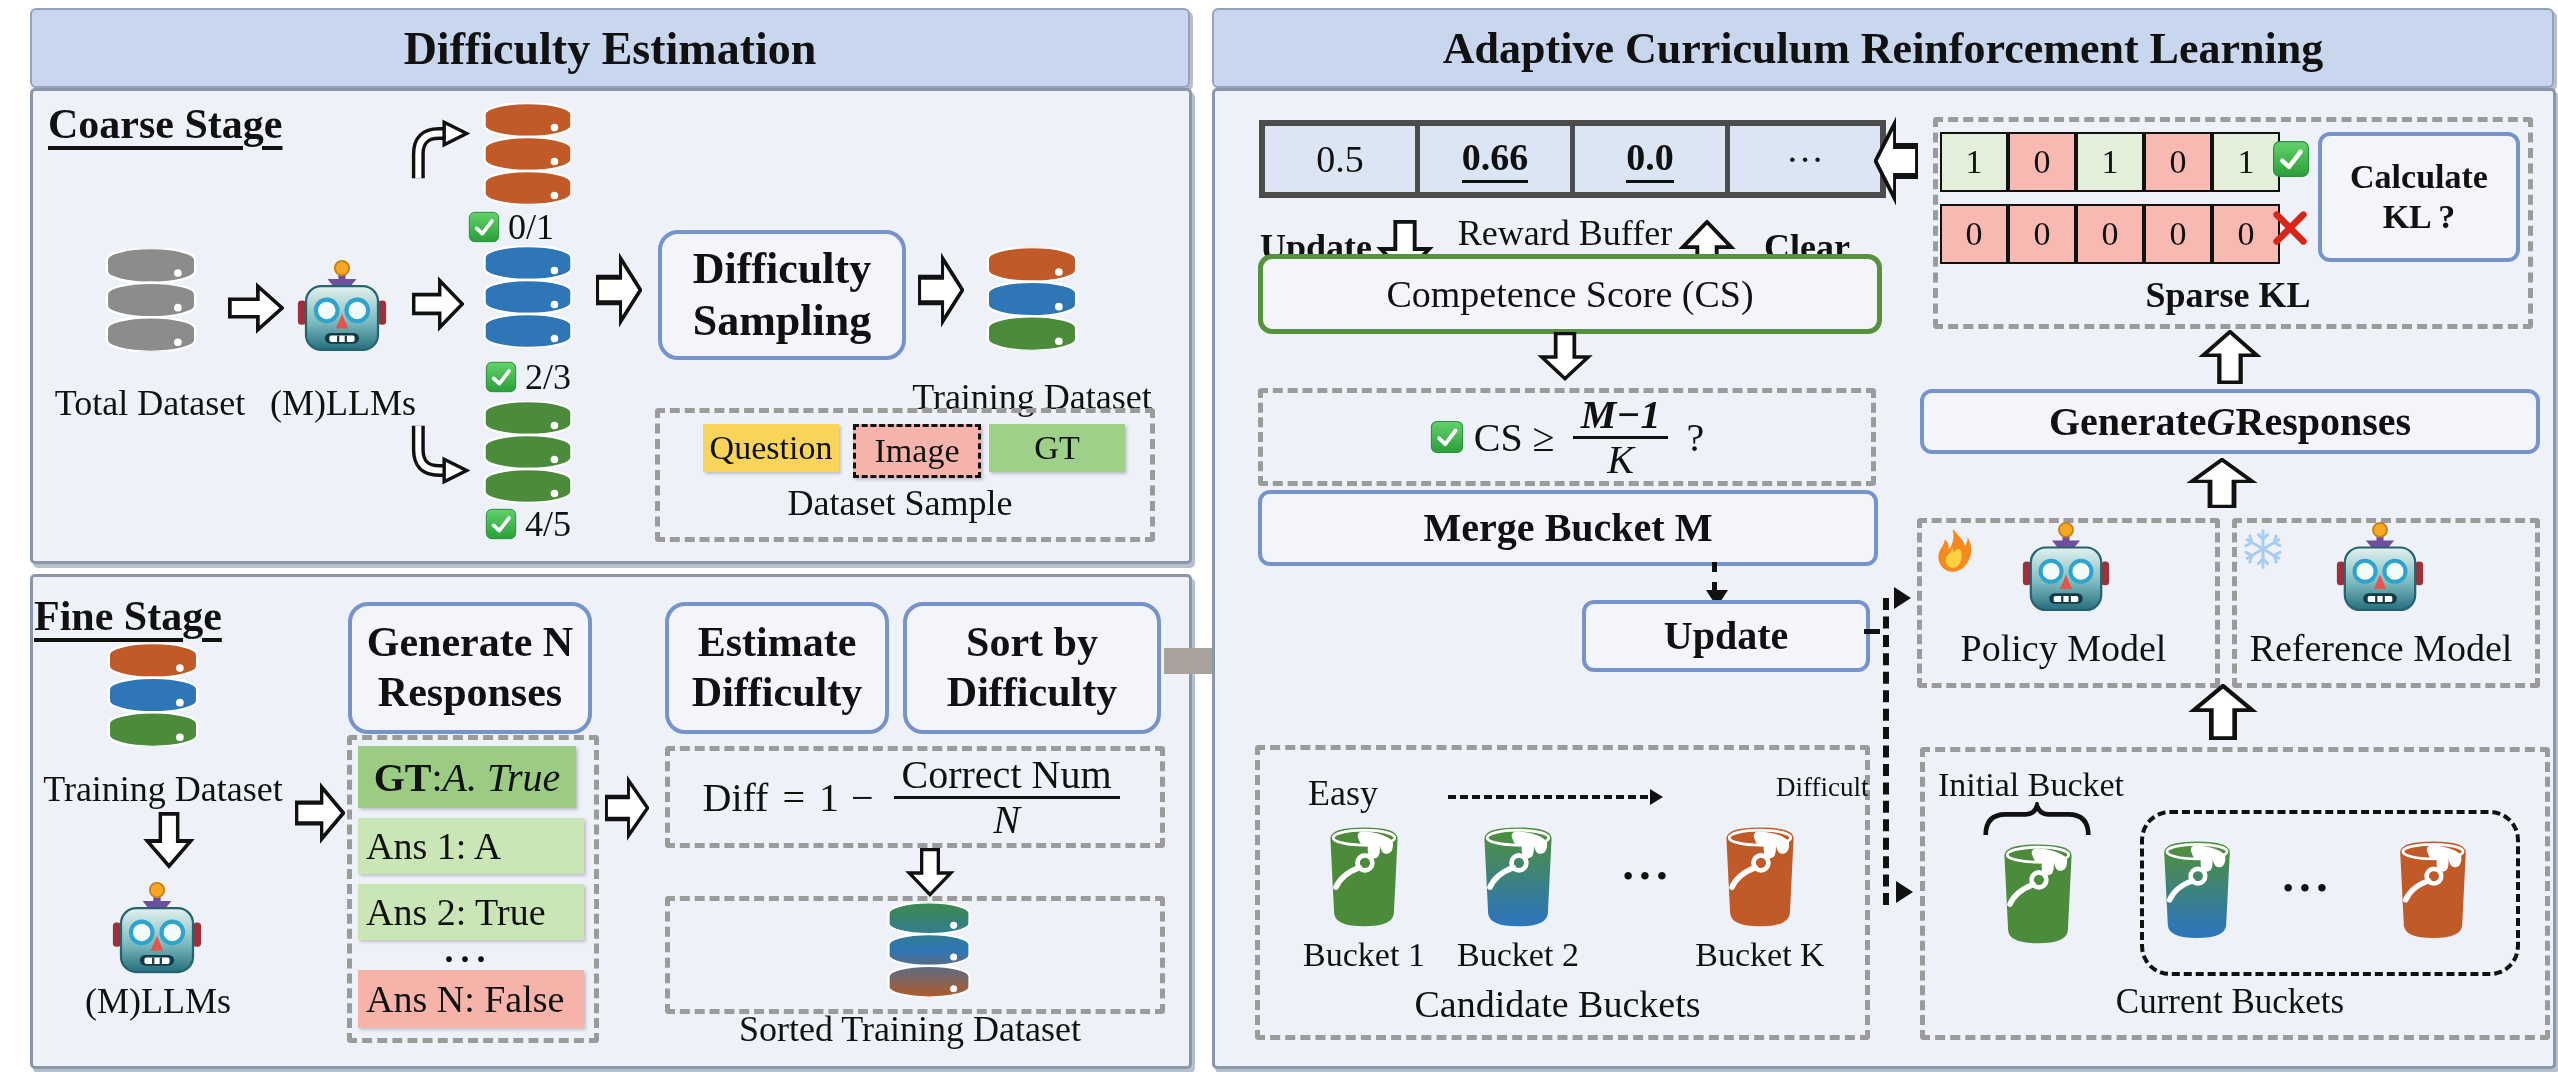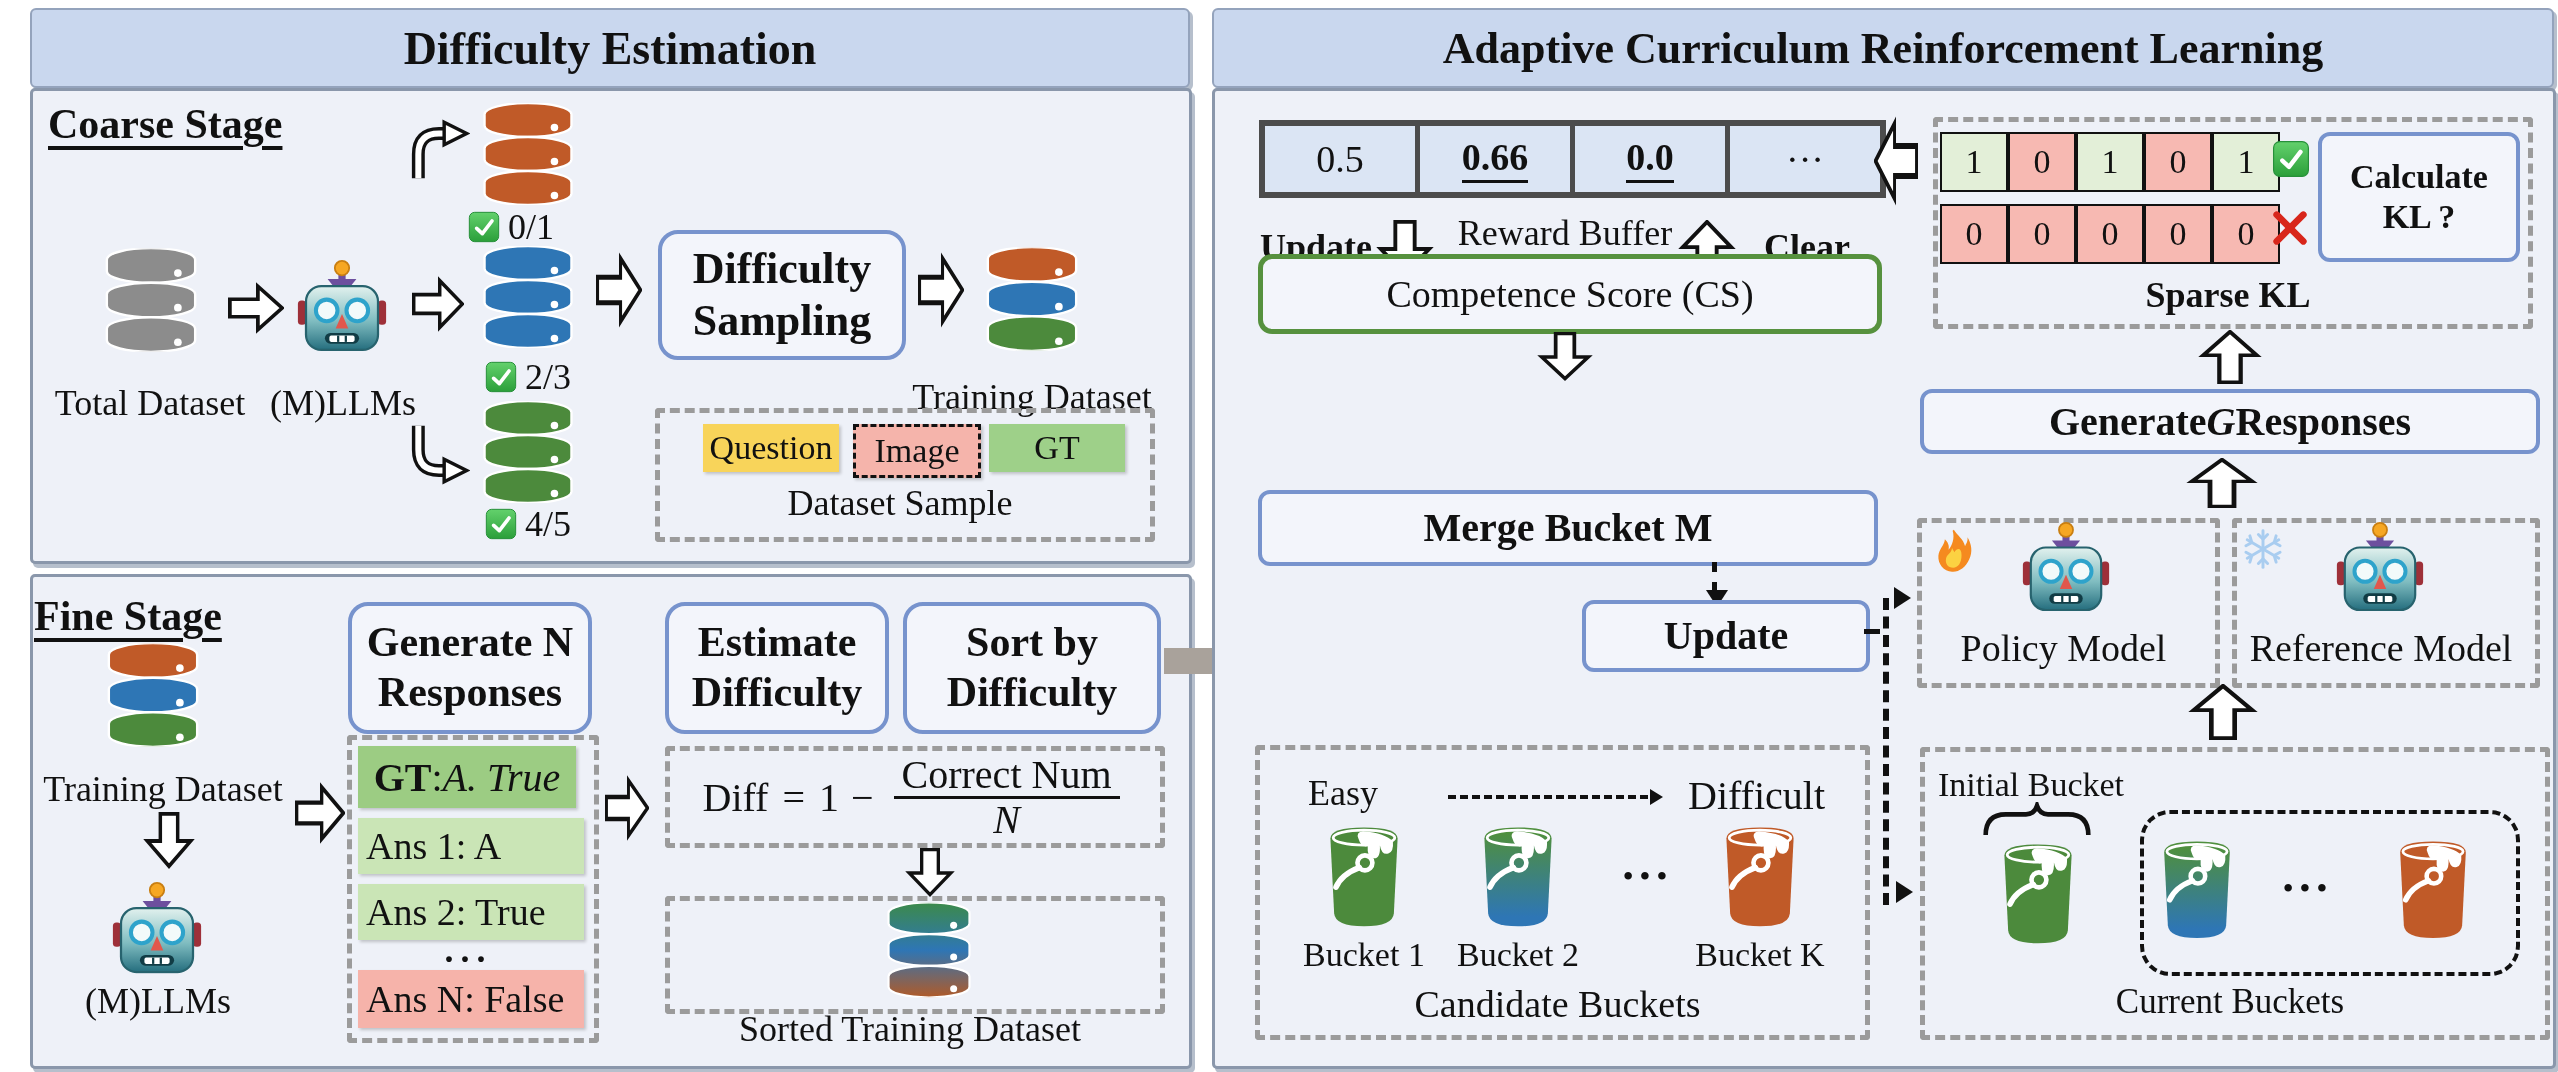--- a/index.html
+++ b/index.html
@@ -332,20 +332,32 @@
     </svg>
   <div class="abs" style="left:1764px;top:226px;font-size:36px;font-weight:bold">Clear</div>
 
   <div class="abs" style="left:1258px;top:254px;width:614px;height:70px;border:5px solid #56913e;border-radius:14px;background:#f3f5fb;display:flex;align-items:center;justify-content:center;font-size:38px;top:254px">
     <span>Competence Score (CS)</span>
   </div>
   <svg class="abs" style="left:1537px;top:332px;width:56px;height:50px" viewBox="0 0 60 60" preserveAspectRatio="none">
       <polygon class="blk" points="20,2 20,30 5,30 30,56 55,30 40,30 40,2"></polygon>
     </svg>
 
+  <div class="abs dash-gray" style="left:1258px;top:388px;width:608px;height:88px;display:flex;align-items:center;justify-content:center;font-size:40px;gap:10px">
+    <svg style="width:34px;height:34px" viewBox="0 0 96 96">
+        <use href="#sym-check"></use>
+      </svg>
+    <span>CS</span>
+    <span>≥</span>
+    <span class="frac">
+      <b class="num" style="font-style:italic">M−1</b>
+      <i>K</i>
+    </span>
+    <span>?</span>
+  </div>
 
   <div class="abs box-blue rad12" style="left:1258px;top:490px;width:612px;height:68px;font-size:40px">
     <span>Merge Bucket M</span>
   </div>
   <div class="abs vdash-thin" style="left:1712px;top:562px;height:30px"></div>
   <div class="abs tri-d" style="left:1706px;top:590px"></div>
 
   <div class="abs box-blue rad12" style="left:1582px;top:600px;width:280px;height:64px;font-size:40px">
     <span>Update</span>
   </div>
@@ -434,21 +446,21 @@
   <div class="abs cap" style="left:2232px;top:626px;width:298px;font-size:38px">Reference Model</div>
 
   <svg class="abs" style="left:2188px;top:684px;width:70px;height:56px" viewBox="0 0 60 60" preserveAspectRatio="none">
       <polygon class="blk" points="20,58 20,28 5,28 30,2 55,28 40,28 40,58"></polygon>
     </svg>
 
   <div class="abs dash-gray" style="left:1255px;top:745px;width:605px;height:285px"></div>
   <div class="abs" style="left:1308px;top:772px;font-size:36px">Easy</div>
   <div class="abs hdashline" style="left:1448px;top:795px;width:200px"></div>
   <div class="abs tri-rs" style="left:1650px;top:789px"></div>
-  <div class="abs" style="left:1688px;top:772px;font-size:40px">Difficult</div>
+  <div class="abs" style="left:1776px;top:772px;font-size:27px">Difficult</div>
 
   <svg class="abs" style="left:1322px;top:820px;width:84px;height:110px;--bc:#4c8a3c" viewBox="0 0 90 112">
       <use href="#sym-bucket"></use>
     </svg>
   <svg class="abs" style="left:1476px;top:820px;width:84px;height:110px;--bc:url(#gbk)" viewBox="0 0 90 112">
       <use href="#sym-bucket"></use>
     </svg>
   <div class="abs cap" style="left:1590px;top:860px;width:110px;font-size:28px;font-weight:bold">• • •</div>
   <svg class="abs" style="left:1718px;top:820px;width:84px;height:110px;--bc:#c05a28" viewBox="0 0 90 112">
       <use href="#sym-bucket"></use>

